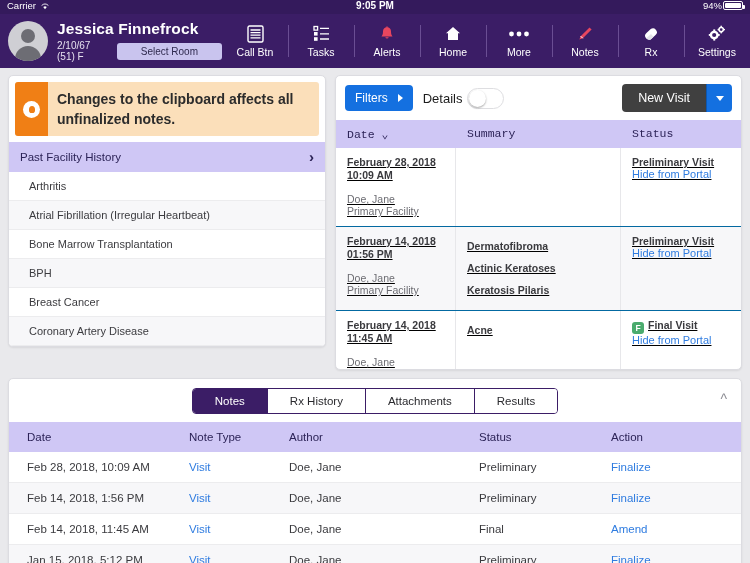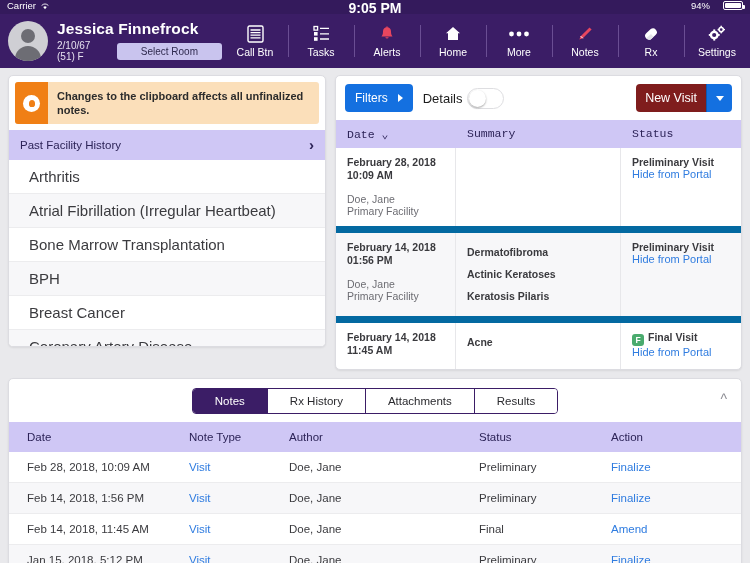--- a/index.html
+++ b/index.html
@@ -11,22 +11,22 @@
   }
   .app { position: relative; width: 750px; height: 563px; }
 
   
   .statusbar {
     height: 14px; background: #341a5c; color: #fff;
     font-size: 9.5px; display: flex; align-items: flex-start;
     padding: 0 7px; position: relative;
   }
   .sb-left { display: flex; align-items: center; gap: 4px; }
-  .sb-center { position: absolute; left: 0; right: 0; text-align: center; font-weight: bold; font-size: 14px; }
-  .sb-right { margin-left: auto; display: flex; align-items: center; gap: 13px; position: relative; z-index: 2; }
+  .sb-center { position: absolute; left: 0; right: 0; text-align: center; font-weight: bold; font-size: 10px; }
+  .sb-right { margin-left: auto; display: flex; align-items: center; gap: 1px; position: relative; z-index: 2; }
   .wifi { width: 10px; height: 8px; display:inline-block; }
   .batt {
     width: 20px; height: 9px; border: 1px solid #fff; border-radius: 2px;
     position: relative; display: inline-block;
   }
   .batt::after {
     content:""; position:absolute; right:-3px; top:2.5px; width:2px; height:4px;
     background:#fff; border-radius:0 1px 1px 0;
   }
   .batt i { position:absolute; left:1px; top:1px; bottom:1px; width:88%; background:#fff; border-radius:1px; display:block;}
@@ -83,75 +83,75 @@
   .left-card { height: 272px; position: relative; }
 
   .alert-bar { display: flex; background: #fbdfba; margin: 6px 6px 0 6px; border-radius: 3px; overflow:hidden; }
   .alert-ico {
     width: 33px; flex: 0 0 33px; background: #f07f15;
     display: flex; align-items: center; justify-content: center;
   }
   .bulb { width:17px;height:17px;border-radius:50%;background:#fff;position:relative;display:flex;align-items:center;justify-content:center;}
   .bulb::before{content:"";width:6px;height:7px;border-radius:50% 50% 40% 40%;background:#f07f15;}
   .alert-txt {
-    font-size: 11px; font-weight: bold; color: #2c2c2c; padding: 7px 9px;
-    line-height: 14px;
+    font-size: 14px; font-weight: bold; color: #2c2c2c; padding: 7px 9px;
+    line-height: 20px;
   }
 
   .sect-head {
     background: #cfc7f5; color: #2c2357; font-size: 11.5px;
     padding: 9px 11px; display: flex; align-items: center;
     margin-top: 6px; cursor: pointer;
   }
   .sect-head .chev { margin-left: auto; font-size: 15px; font-weight: bold; color:#2c2357; line-height:12px;}
   .hx-list { }
   .hx-item {
-    font-size: 15px; color: #3b3b3f; padding: 8px 11px 8px 20px;
+    font-size: 11px; color: #3b3b3f; padding: 8px 11px 8px 20px;
     border-bottom: 1px solid #ececee;
   }
   .hx-item:nth-child(even) { background: #f7f7f9; }
 
   
   .right-card { height: 295px; display: flex; flex-direction: column; }
-  .vtoolbar { display: flex; padding: 8px 9px; gap: 10px; }
+  .vtoolbar { display: flex; align-items: center; padding: 8px 9px; gap: 10px; }
   .btn-filters {
     background: #1470e0; color:#fff; font-size:12px; border:none; border-radius:4px;
     padding: 6px 10px; display:flex; align-items:center; gap:10px; cursor:pointer; font-family:inherit;
   }
   .btn-filters .tri { width:0;height:0;border-left:5px solid #fff;border-top:4px solid transparent;border-bottom:4px solid transparent;}
   .details-wrap { display:flex; align-items:center; gap:5px; }
   .details-lbl { font-size: 13px; color:#1c1c1c; }
   .toggle {
     width: 37px; height: 21px; border-radius: 11px; background: #fff;
     border: 1px solid #dedee1; position: relative; cursor: pointer;
   }
   .toggle .knob {
     position:absolute; left:1px; top:1px; width:17px; height:17px; border-radius:50%;
     background:#fff; box-shadow: 0 1px 2px rgba(0,0,0,.35);
   }
   .newvisit-grp { margin-left:auto; display:flex; }
   .btn-newvisit {
-    background:#7f1d1d; color:#fff; font-size:12.5px; border:none;
-    border-radius:4px 0 0 4px; padding:7px 9px; cursor:pointer; font-family:inherit;
+    background:#404040; color:#fff; font-size:12.5px; border:none;
+    border-radius:4px 0 0 4px; padding:7px 16px; cursor:pointer; font-family:inherit;
   }
   .btn-newvisit-car {
     background:#1470e0; border:none; border-left:1px solid #0d57b0; color:#fff;
     border-radius:0 4px 4px 0; width:26px; cursor:pointer;
     display:flex;align-items:center;justify-content:center;
   }
   .btn-newvisit-car .tri { width:0;height:0;border-top:5px solid #fff;border-left:4px solid transparent;border-right:4px solid transparent;}
 
   .vhead { display:flex; background:#cfc7f5; color:#2c2357; font-size:11.5px; }
   .vhead div { padding: 7px 0; font-family: Liberation Mono, monospace; }
   .c-date { width: 120px; flex:0 0 120px; padding-left:11px !important; }
   .c-sum  { flex: 1; padding-left:11px !important; }
   .c-stat { width: 120px; flex:0 0 120px; padding-left:11px !important; }
 
   .vbody { flex:1; overflow:hidden; }
-  .vrow { display:flex; border-bottom:7px solid #0369a1; }
+  .vrow { display:flex; border-bottom:1px solid #0369a1;text-decoration:underline; }
   .vrow:nth-child(even){ background:#f7f7f9; }
   .vrow > div { padding: 8px 0 9px 0; }
   .vdate { font-size:10.5px; font-weight:bold; color:#3a3a3e; line-height:13px; padding-left:11px !important;
            border-right:1px solid #e7e7ea; }
   .vdate .prov { font-weight:normal; color:#6c6c72; margin-top:11px; line-height:12px; }
   .vsum { font-size:10.5px; font-weight:bold; color:#3a3a3e; line-height:22px; padding-left:11px !important;
           border-right:1px solid #e7e7ea;}
   .vstat { font-size:10.5px; font-weight:bold; color:#3a3a3e; padding-left:11px !important; }
   .vstat .hide { display:block; color:#2f7ce0; font-weight:normal; font-size:11px; margin-top:0; cursor:pointer; }
   .fbadge {

